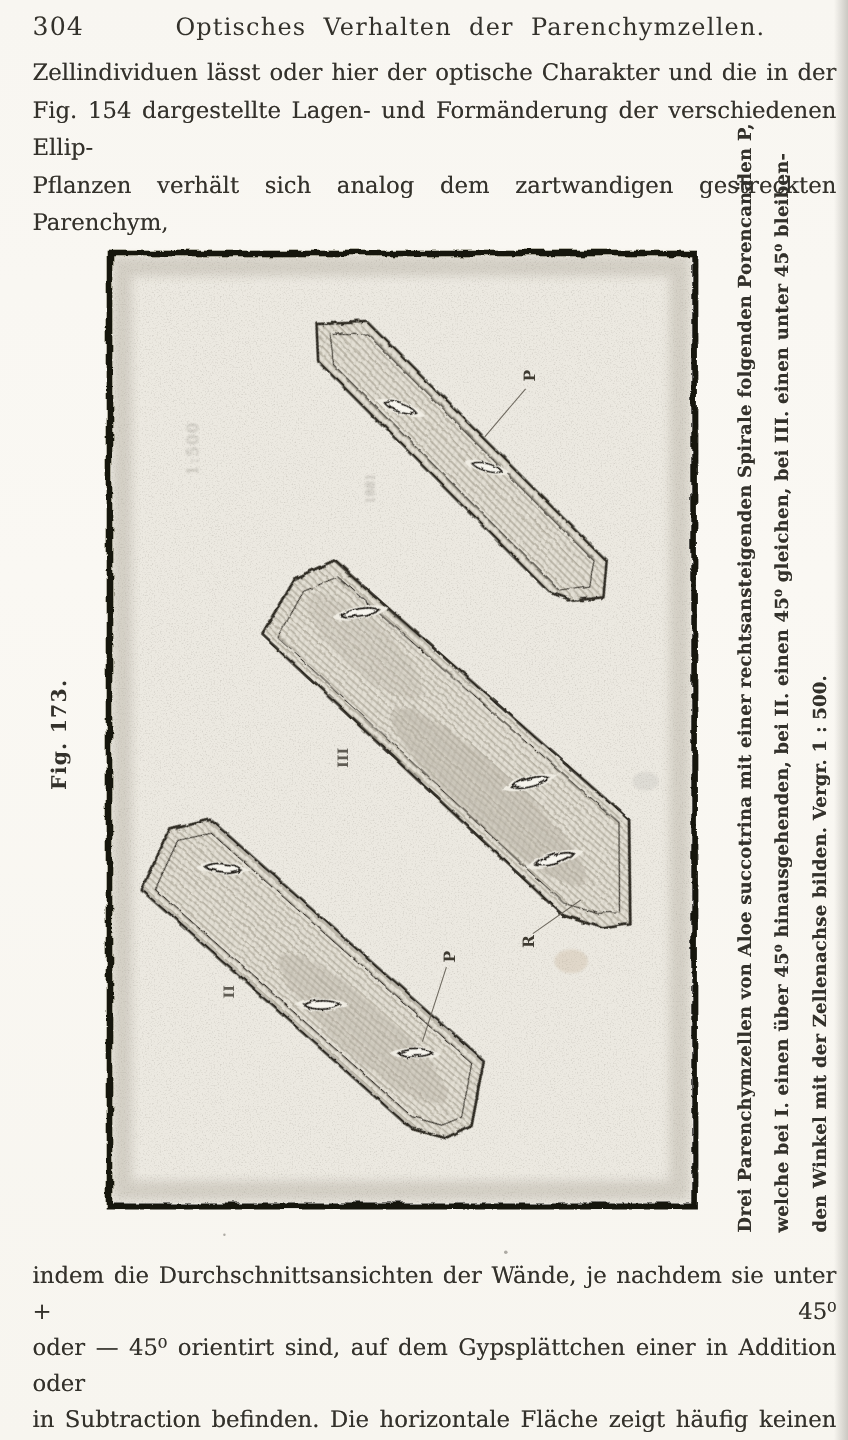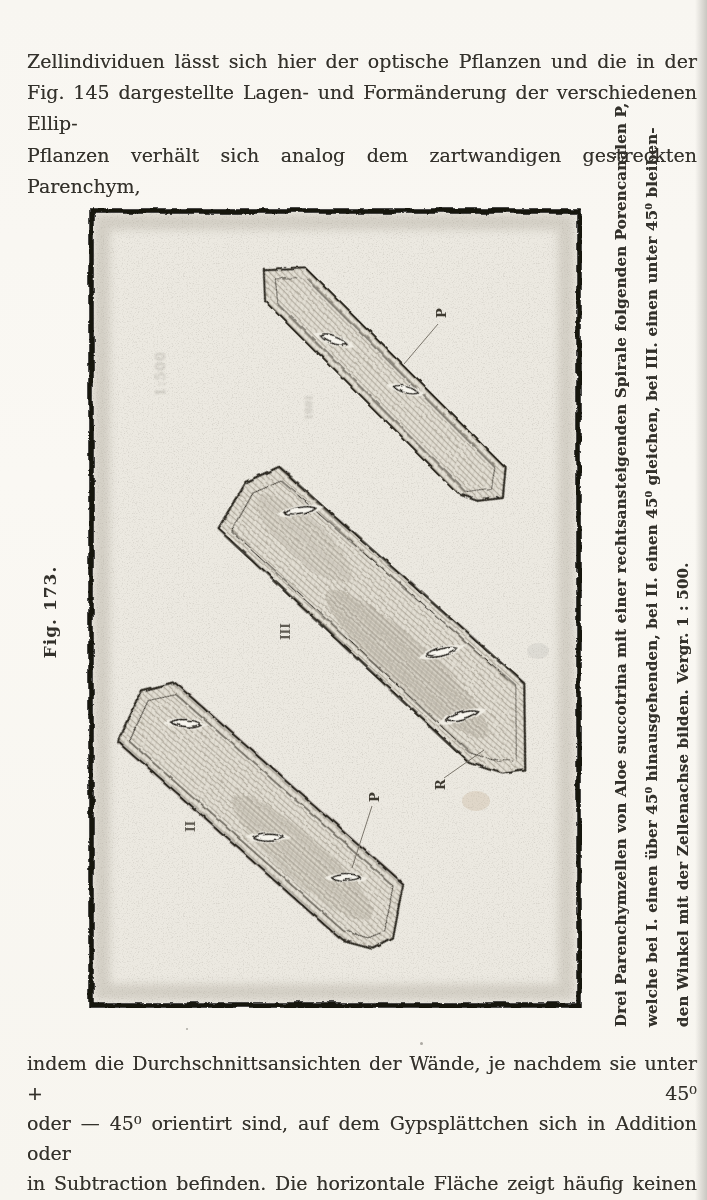--- a/index.html
+++ b/index.html
@@ -55,24 +55,28 @@
   .plate text{font-family:"DejaVu Serif","Liberation Serif",serif;fill:#3e3a31;}
   .plate text.lbl{font-size:13px;font-weight:bold;}
   .plate text.sm{font-size:12px;font-weight:bold;opacity:.8;}
   .plate text.faint{opacity:.32;fill:#4a463d;}
 </style>
 </head>
 <body>
 
 <div class="page">
 
+  <div class="head-row">
+    <span class="pagenum">304</span>
+    <span class="runtitle">Optisches Verhalten der Parenchymzellen.</span>
+  </div>
 
   <div class="textcol p1">
-    <div class="line">Zellindividuen lässt sich hier der optische Pflanzen und die in der</div>
-    <div class="line">Fig. 145 dargestellte Lagen- und Formänderung der verschiedenen Ellip-</div>
+    <div class="line">Zellindividuen lässt oder hier der optische Charakter und die in der</div>
+    <div class="line">Fig. 154 dargestellte Lagen- und Formänderung der verschiedenen Ellip-</div>
   </div>
 
   <div class="textcol p2">
     <div class="line">Pflanzen verhält sich analog dem zartwandigen gestreckten Parenchym,</div>
   </div>
 
   <div class="figlabel-wrap">
     <div class="rot-fig">Fig. 173.</div>
   </div>
 
@@ -191,21 +195,21 @@
   <div class="caption-wrap">
     <div class="rot-caption">
       <div class="capline">Drei Parenchymzellen von Aloe succotrina mit einer rechtsansteigenden Spirale folgenden Porencanälen P,</div>
       <div class="capline">welche bei I. einen über 45⁰ hinausgehenden, bei II. einen 45⁰ gleichen, bei III. einen unter 45⁰ bleiben-</div>
       <div class="capline">den Winkel mit der Zellenachse bilden. Vergr. 1 : 500.</div>
     </div>
   </div>
 
   <div class="textcol p3">
     <div class="line">indem die Durchschnittsansichten der Wände, je nachdem sie unter + 45⁰</div>
-    <div class="line">oder — 45⁰ orientirt sind, auf dem Gypsplättchen sich in Addition oder</div>
+    <div class="line">oder — 45⁰ orientirt sind, auf dem Gypsplättchen einer in Addition oder</div>
     <div class="line">in Subtraction befinden.  Die horizontale Fläche zeigt häufig keinen be-</div>
 
   </div>
 
   <div class="edge-right"></div>
   <div class="speck sp1"></div>
   <div class="speck sp2"></div>
   <div class="speck sp3"></div>
 </div>
 

